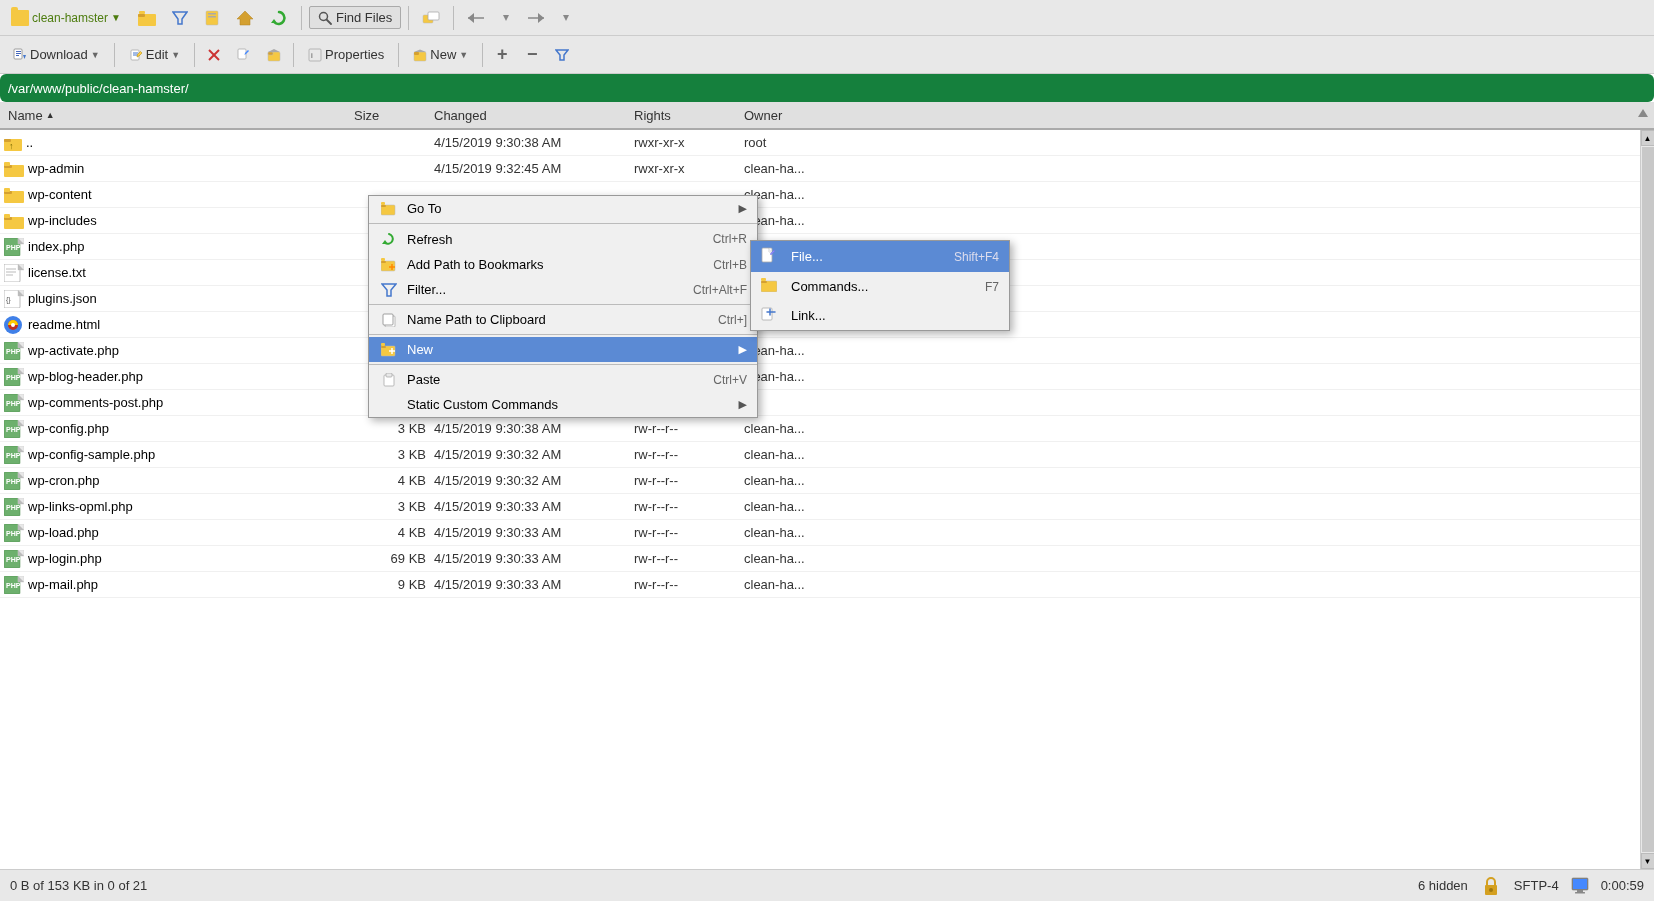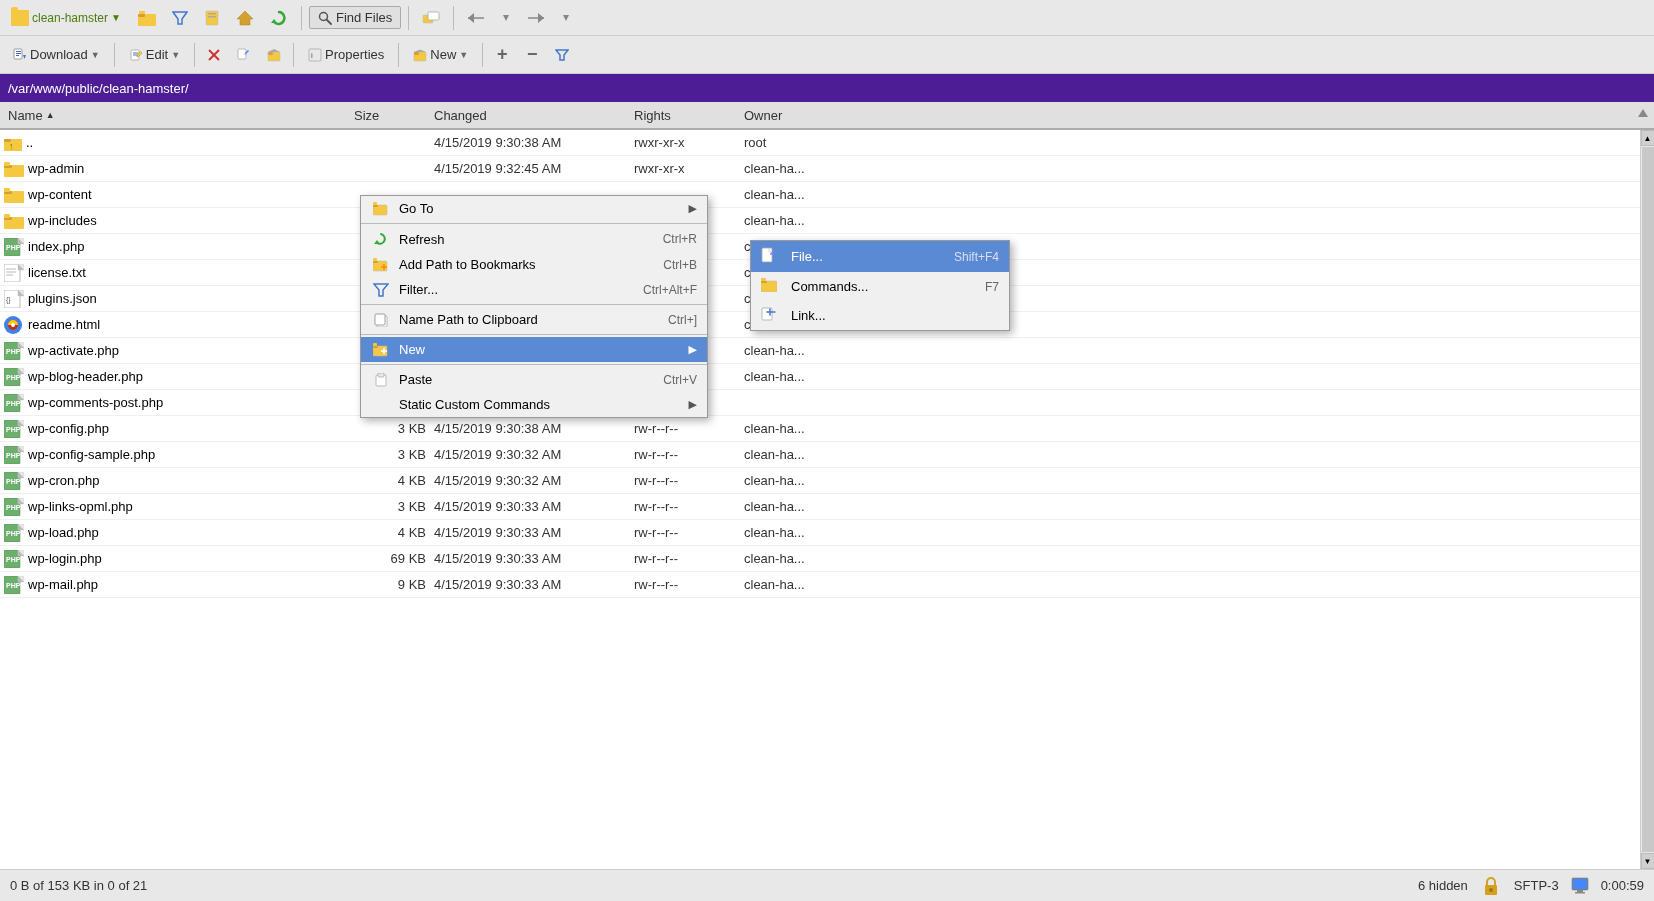--- a/index.html
+++ b/index.html
@@ -114,27 +114,28 @@
       border: 1px solid transparent;
       border-radius: 2px;
       cursor: pointer;
       color: #555;
       font-size: 14px;
     }
 
     
     .path-bar {
       height: 28px;
-      background: #4c1d95;
+      background: #15803d;
       display: flex;
       align-items: center;
       padding: 0 8px;
       color: #fff;
       font-size: 13px;
       font-weight: 500;
+      border-radius: 6px;
     }
 
     
     .file-list-area {
       flex: 1;
       display: flex;
       flex-direction: column;
       overflow: hidden;
       position: relative;
     }
@@ -229,22 +230,22 @@
       top: -3px; left: 0;
       width: 7px; height: 4px;
       background: #f5c842;
       border-radius: 2px 2px 0 0;
     }
 
     
     .context-menu {
       position: absolute;
       top: 195px;
-      left: 360px;
-      width: 348px;
+      left: 368px;
+      width: 390px;
       background: #f0f0f0;
       border: 1px solid #999;
       box-shadow: 3px 3px 8px rgba(0,0,0,0.3);
       z-index: 100;
       font-size: 13px;
     }
 
     .ctx-item {
       display: flex;
       align-items: center;
@@ -963,21 +964,21 @@
 
   <div class="status-bar">
     <span class="status-left">0 B of 153 KB in 0 of 21</span>
     <div class="status-right">
       <span>6 hidden</span>
       <svg width="22" height="22" viewBox="0 0 22 22">
         <rect x="5" y="10" width="12" height="10" rx="1" fill="#d4a020"></rect>
         <path d="M7 10 L7 7 A4 4 0 0 1 15 7 L15 10" fill="none" stroke="#d4a020" stroke-width="2"></path>
         <circle cx="11" cy="15" r="2" fill="#a07810"></circle>
       </svg>
-      <span>SFTP-3</span>
+      <span>SFTP-4</span>
       <svg width="18" height="18" viewBox="0 0 18 18">
         <rect x="1" y="1" width="16" height="12" rx="1" fill="#888" stroke="#666" stroke-width="0.5"></rect>
         <rect x="2" y="2" width="14" height="10" fill="#4488ff"></rect>
         <rect x="6" y="13" width="6" height="2" fill="#888"></rect>
         <rect x="4" y="15" width="10" height="1.5" rx="0.5" fill="#888"></rect>
       </svg>
       <span>0:00:59</span>
     </div>
   </div>
 

